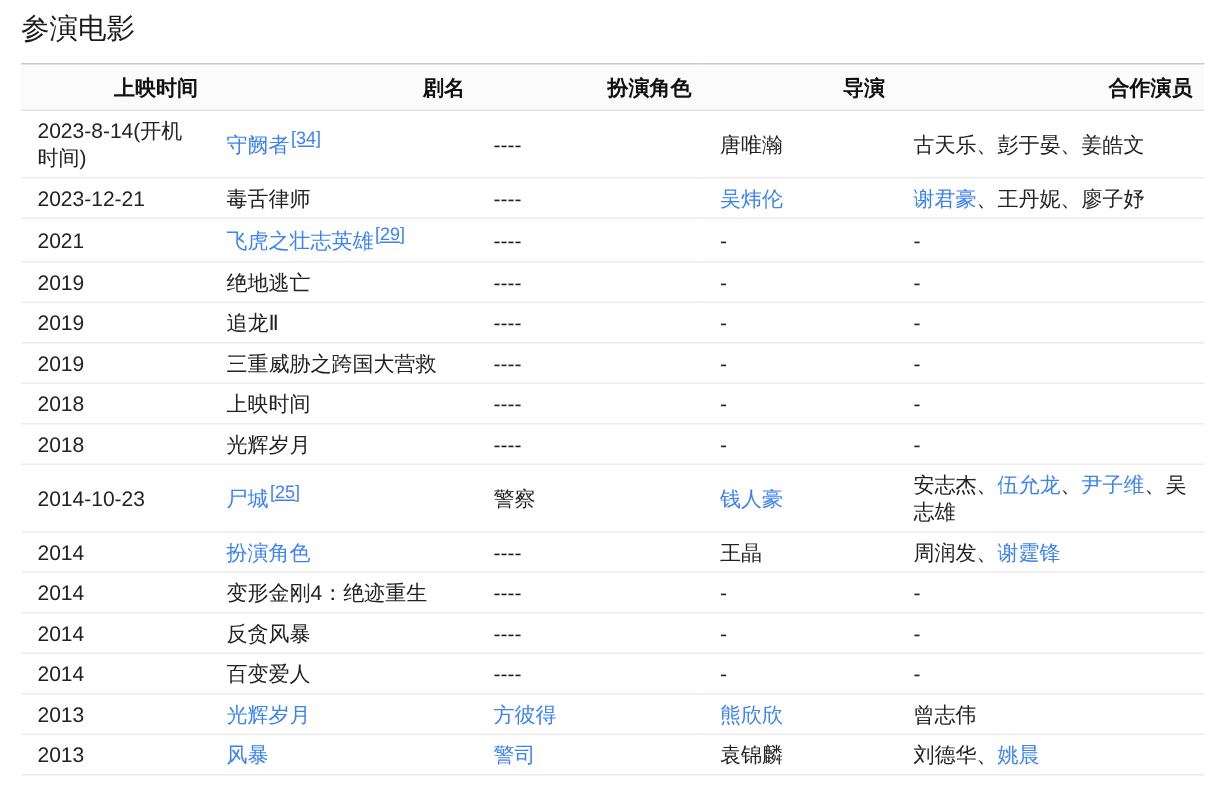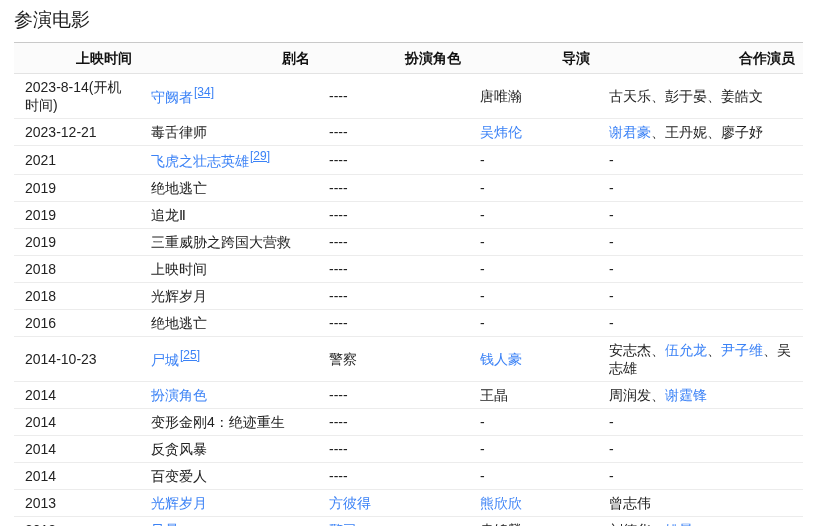--- a/index.html
+++ b/index.html
@@ -110,27 +110,20 @@
     <td><span>-</span></td>
   </tr>
         <tr>
     <td>2018</td>
     <td><span>光辉岁月</span></td>
     <td><span>----</span></td>
     <td><span>-</span></td>
     <td><span>-</span></td>
   </tr>
         <tr>
-    <td>2016</td>
-    <td><span>绝地逃亡</span></td>
-    <td><span>----</span></td>
-    <td><span>-</span></td>
-    <td><span>-</span></td>
-  </tr>
-        <tr>
     <td>2014-10-23</td>
     <td><span class="link">尸城</span><sup class="ref link">[25]</sup></td>
     <td><span>警察</span></td>
     <td><span class="link">钱人豪</span></td>
     <td><span>安志杰、</span><span class="link">伍允龙</span><span>、</span><span class="link">尹子维</span><span>、吴志雄</span></td>
   </tr>
         <tr>
     <td>2014</td>
     <td><span class="link">扮演角色</span></td>
     <td><span>----</span></td>

